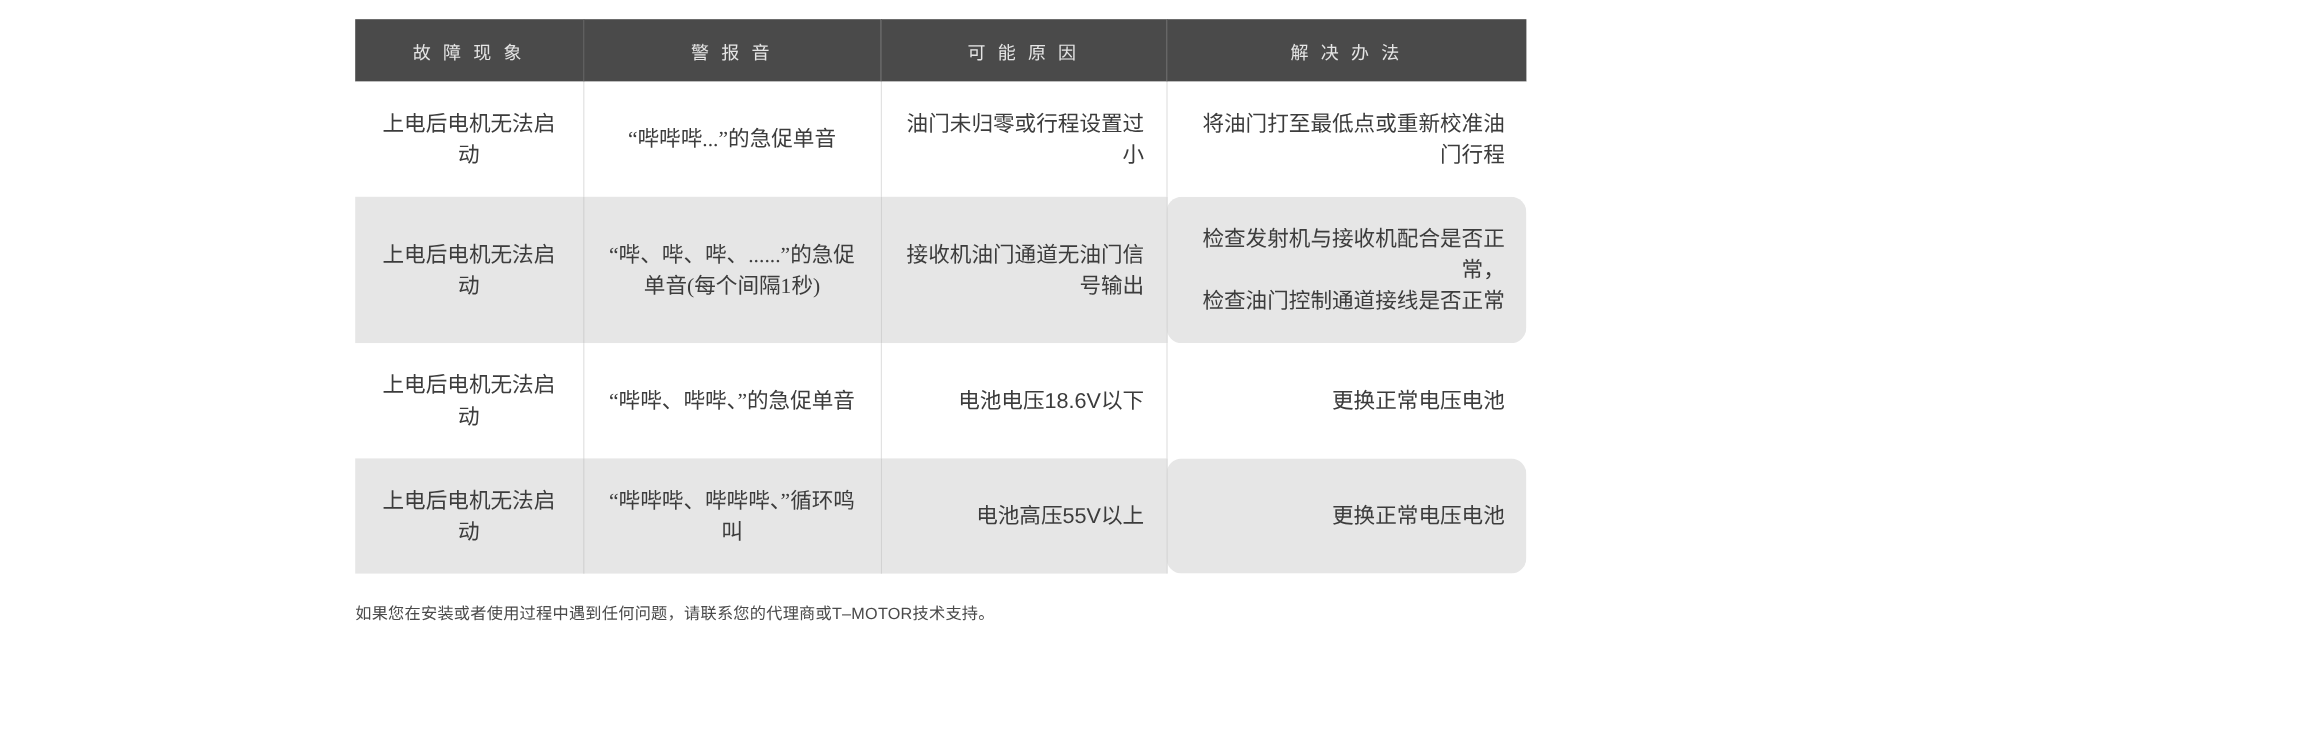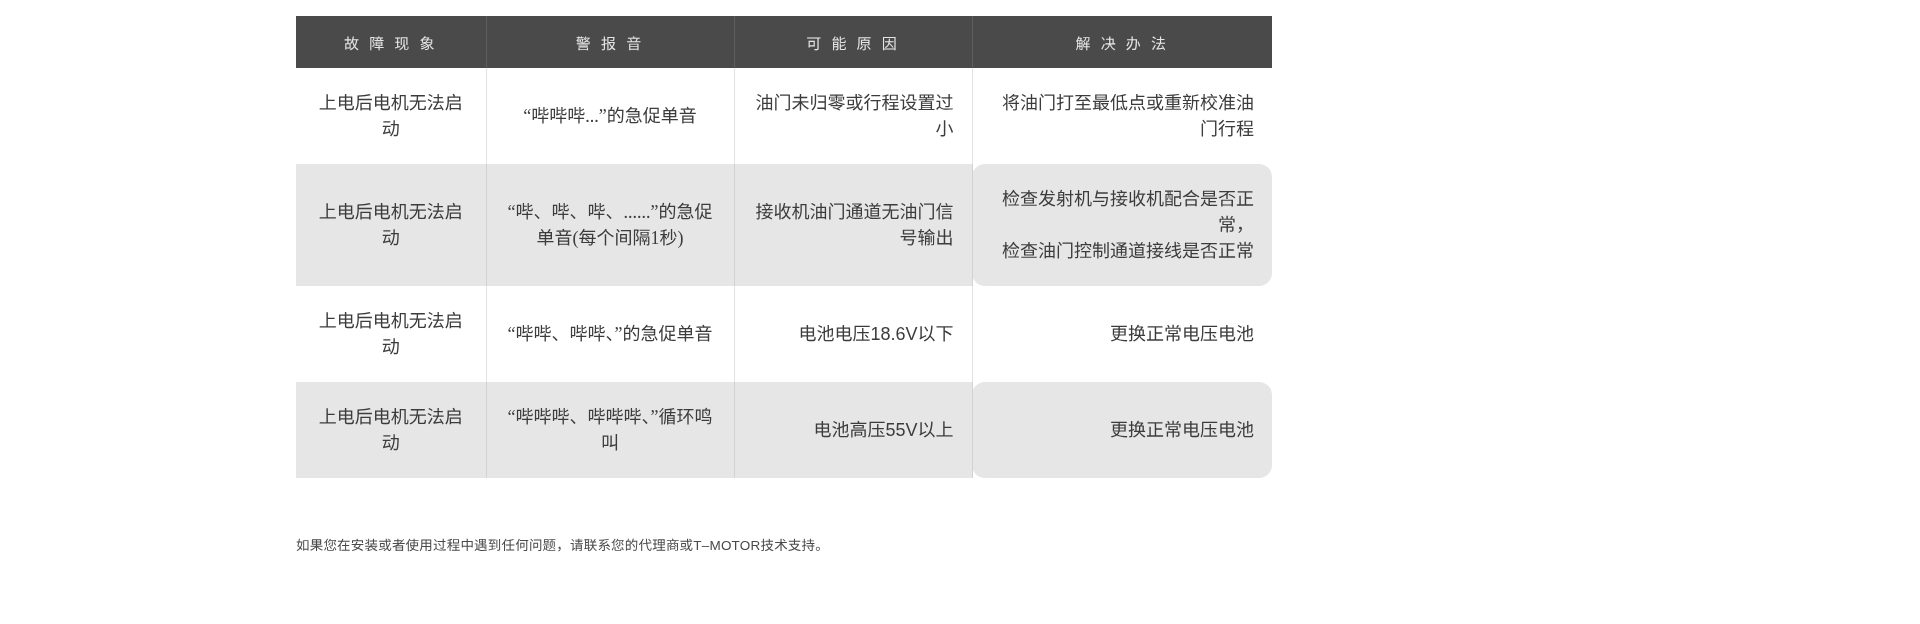--- a/index.html
+++ b/index.html
@@ -86,21 +86,21 @@
   .cell-left {
     text-align: right;
   }
   .cell-line {
     display: block;
     font-family: Liberation Serif, serif;
   }
   .footnote {
     font-size: 13.5px;
     color: #4a4a4a;
-    margin-top: 56px;
+    margin-top: 22px;
     letter-spacing: 0.2px;
   }
   
   col.c0 { width: 190px; }
   col.c1 { width: 248px; }
   col.c2 { width: 238px; }
   col.c3 { width: 300px; }
 </style>
 </head>
 <body>

